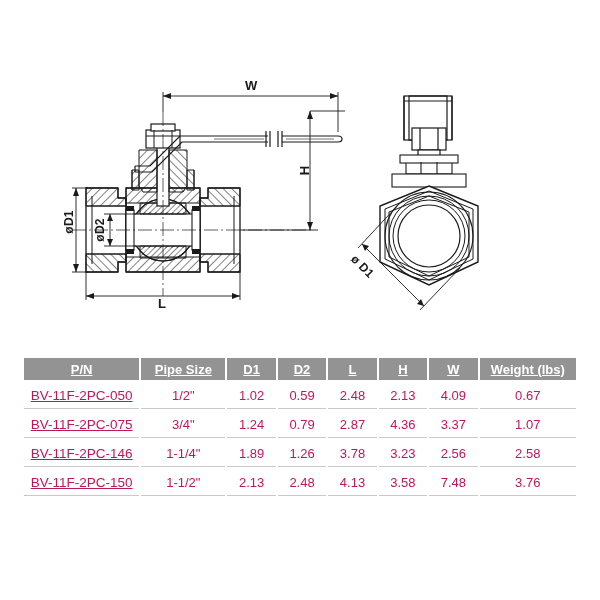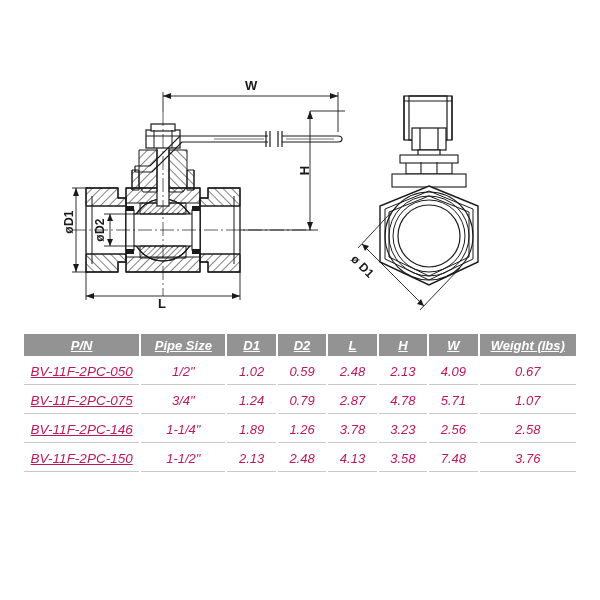--- a/index.html
+++ b/index.html
@@ -11,22 +11,22 @@
   
   #drawing{position:absolute;left:0;top:0;width:600px;height:320px;}
   #drawing svg{display:block;}
 
   .dimlabel{position:absolute;font-size:13px;font-weight:bold;color:#1a1a1a;
             font-family:"Liberation Sans","DejaVu Sans",sans-serif;
             letter-spacing:.2px;white-space:nowrap;}
   .rot90{transform:rotate(-90deg);transform-origin:50% 50%;}
 
   
-  #spec-table{position:absolute;left:22px;top:332px;width:556px;
-              border-collapse:separate;border-spacing:2px 2px;font-style:italic;}
+  #spec-table{position:absolute;left:22px;top:356px;width:556px;
+              border-collapse:separate;border-spacing:2px 2px;}
   #spec-table th,#spec-table td{
       background:#fff;font-size:13px;color:#be185d;text-align:center;
       padding:0;height:26px;vertical-align:middle;font-weight:normal;
       border:0;}
   #spec-table thead th{
       background:#939393;color:#ffffff;font-weight:bold;font-size:13px;
       height:22px;}
   #spec-table thead th span{text-decoration:underline;}
   #spec-table tbody tr td{border-bottom:1px solid #c9c9c9;}
   #spec-table tbody td.pn span{text-decoration:underline;}
@@ -282,22 +282,22 @@
           <td class="col-n"><span>2.13</span></td>
           <td class="col-n"><span>4.09</span></td>
           <td class="col-w"><span>0.67</span></td>
         </tr>
         <tr>
           <td class="col-pn pn"><span>BV-11F-2PC-075</span></td>
           <td class="col-ps"><span>3/4"</span></td>
           <td class="col-n"><span>1.24</span></td>
           <td class="col-n"><span>0.79</span></td>
           <td class="col-n"><span>2.87</span></td>
-          <td class="col-n"><span>4.78</span></td>
-          <td class="col-n"><span>5.71</span></td>
+          <td class="col-n"><span>4.36</span></td>
+          <td class="col-n"><span>3.37</span></td>
           <td class="col-w"><span>1.07</span></td>
         </tr>
         <tr>
           <td class="col-pn pn"><span>BV-11F-2PC-146</span></td>
           <td class="col-ps"><span>1-1/4"</span></td>
           <td class="col-n"><span>1.89</span></td>
           <td class="col-n"><span>1.26</span></td>
           <td class="col-n"><span>3.78</span></td>
           <td class="col-n"><span>3.23</span></td>
           <td class="col-n"><span>2.56</span></td>

